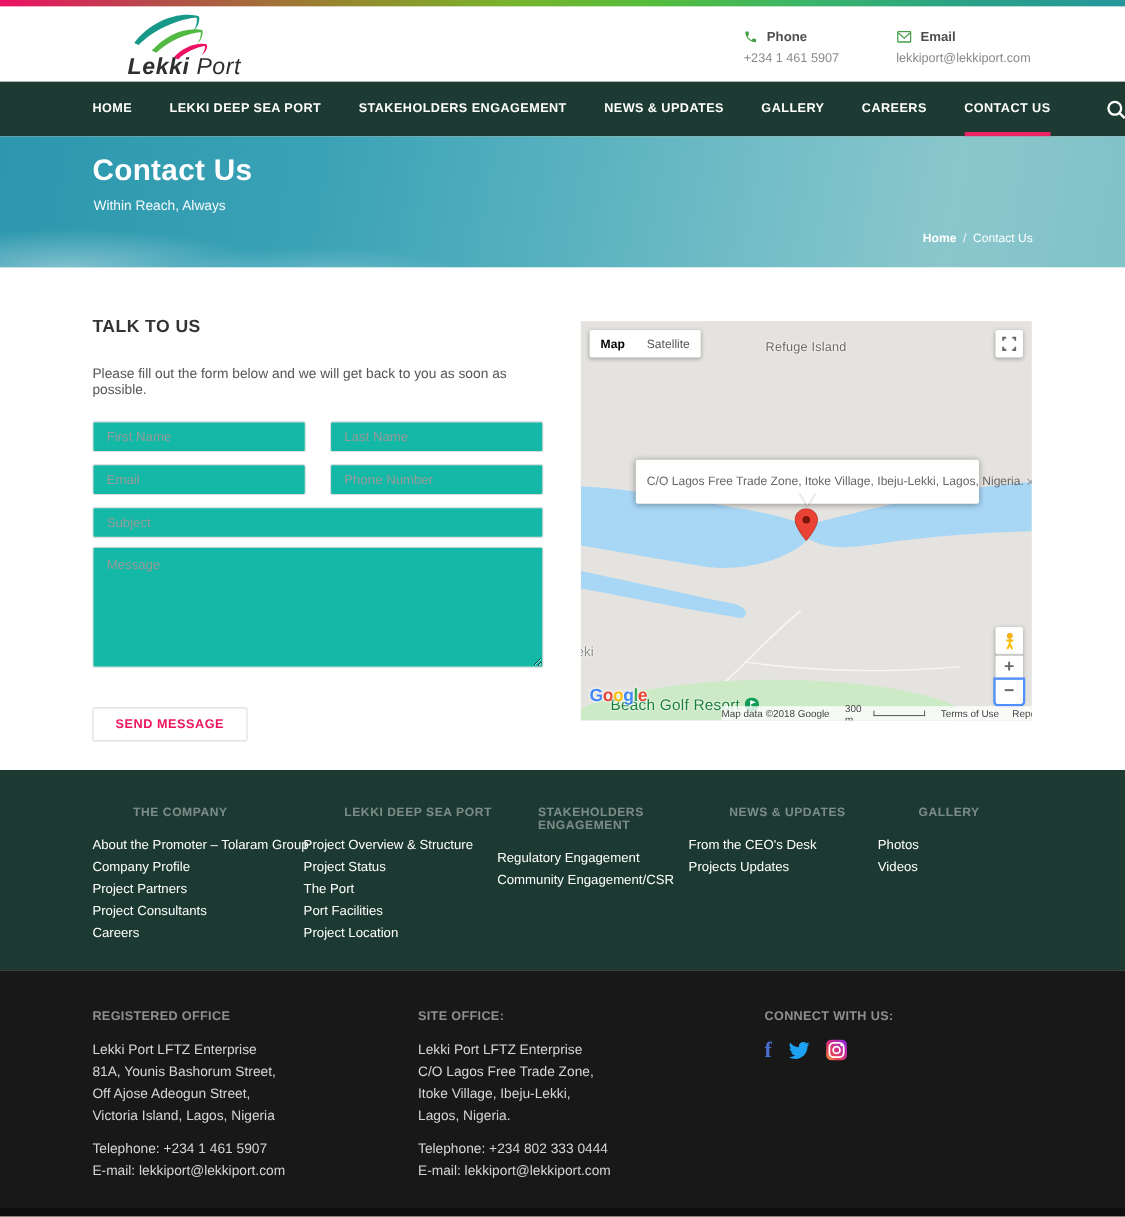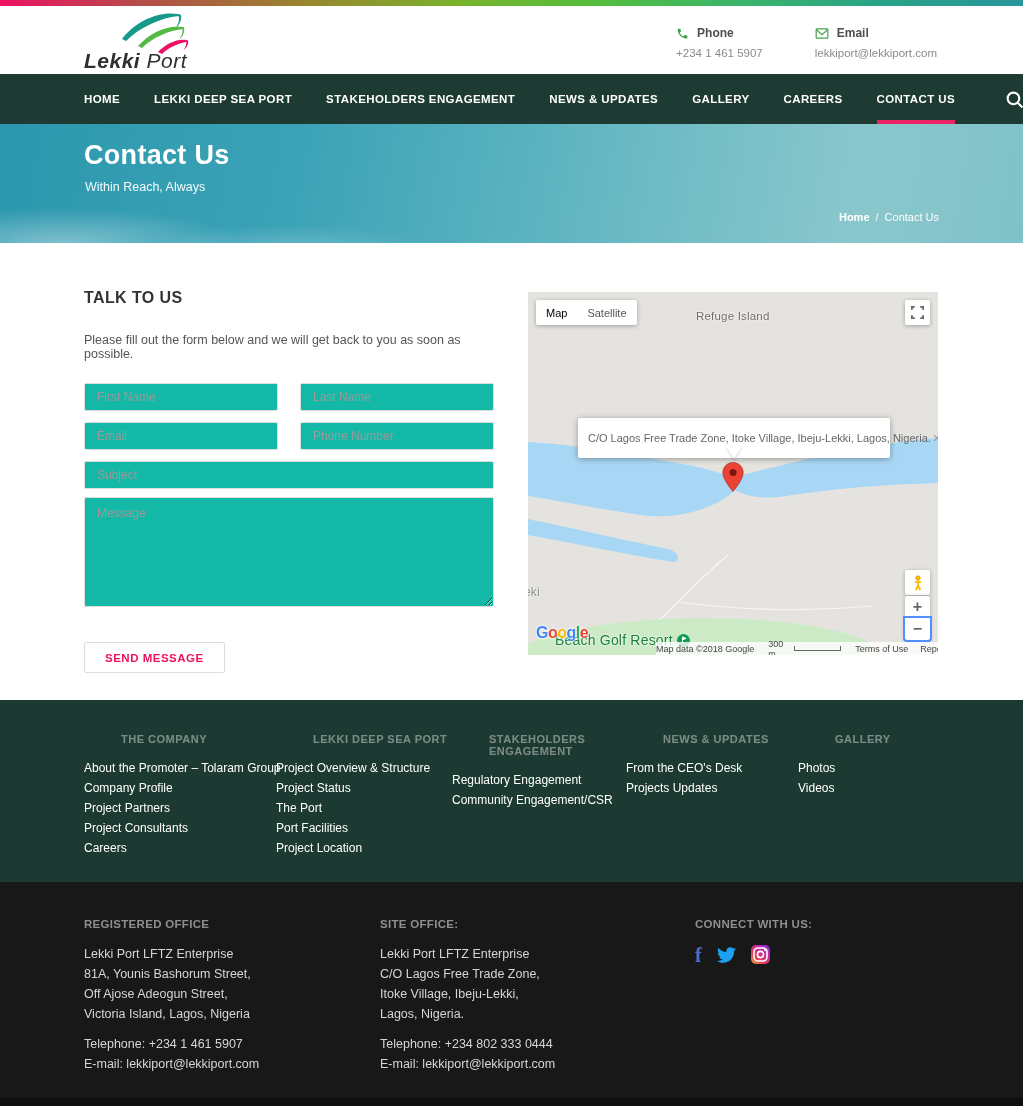--- a/index.html
+++ b/index.html
@@ -11,21 +11,21 @@
   }
   
   .top-strip { height:6px;
     background:linear-gradient(90deg,#ec1164 0%,#b44d4a 14%,#98862e 30%,#79b32c 45%,#55bd3c 58%,#3ab56a 72%,#2aa287 86%,#27969c 100%);
   }
   
   .site-header { height:68px; background:#fff; display:flex; align-items:center; position:relative; }
   .logo { margin-left:84px; display:flex; flex-direction:column; cursor:pointer; width:140px; }
   .logo-swoosh { margin-left:38px; margin-top:2px; }
   .logo-text { font-style:italic; font-size:21px; color:#2f2f2f; margin-top:-6px; letter-spacing:.5px; }
-  .logo-text b { font-weight:800; }
+  .logo-text b { font-weight:800;margin-left:32px; }
   .header-contacts { position:absolute; right:86px; top:20px; display:flex; gap:52px; }
   .hc-block { display:flex; flex-direction:column; gap:7px; }
   .hc-top { display:flex; align-items:center; gap:8px; font-size:12px; font-weight:700; color:#4e4e4e; }
   .hc-value { font-size:11.5px; color:#8a8a8a; font-weight:400; }
   
   .main-nav { height:50px; background:#1d3a33; display:flex; align-items:center; }
   .nav-list { list-style:none; display:flex; align-items:center; gap:34px; margin-left:84px; height:100%; }
   .nav-item { color:#fff; font-size:11.5px; font-weight:700; letter-spacing:.4px; cursor:pointer;
     height:100%; display:flex; align-items:center; position:relative; white-space:nowrap; }
   .nav-item.active::after { content:""; position:absolute; left:0; right:0; bottom:0; height:4px; background:#ed2464; }
@@ -68,21 +68,21 @@
     font-family:"Liberation Sans",sans-serif; }
   .map svg.map-art { position:absolute; left:0; top:0; }
   .map-label { position:absolute; color:#6e6a64; font-size:11.5px; letter-spacing:.2px;
     text-shadow:0 0 2px #fff,0 0 2px #fff; }
   .lbl-island { left:168px; top:18px; }
   .lbl-town { left:-4px; top:293px; color:#8a8a8a; font-size:12px; }
   .lbl-golf { left:27px; top:340px; color:#188038; font-size:14px; display:flex; align-items:center; gap:4px; }
   .mapsat { position:absolute; left:8px; top:8px; display:flex; background:#fff; border-radius:2px;
     box-shadow:0 1px 4px rgba(0,0,0,.3); height:25px; }
   .mapsat-btn { font-size:11px; padding:0 10px; display:flex; align-items:center; cursor:pointer; color:#565656; }
-  .mapsat-btn.sel { font-weight:400; color:#000; }
+  .mapsat-btn.sel { font-weight:700; color:#000; }
   .fullscreen-btn { position:absolute; right:8px; top:8px; width:25px; height:25px; background:#fff; border-radius:2px;
     box-shadow:0 1px 4px rgba(0,0,0,.3); display:flex; align-items:center; justify-content:center; cursor:pointer; }
   .info-window { position:absolute; left:50px; top:126px; width:312px; height:40px; background:#fff; border-radius:2px;
     box-shadow:0 1px 6px rgba(0,0,0,.35); display:flex; align-items:center; padding:0 8px 0 10px;
     font-size:11px; color:#666; }
   .info-window .iw-text { flex:1; white-space:nowrap; }
   .iw-close { color:#9a9a9a; font-size:14px; cursor:pointer; padding:0 2px; }
   .iw-tail { position:absolute; left:198px; top:154px; width:0; height:0;
     border-left:8px solid transparent; border-right:8px solid transparent; border-top:13px solid #fff;
     filter:drop-shadow(0 2px 1px rgba(0,0,0,.15)); }

